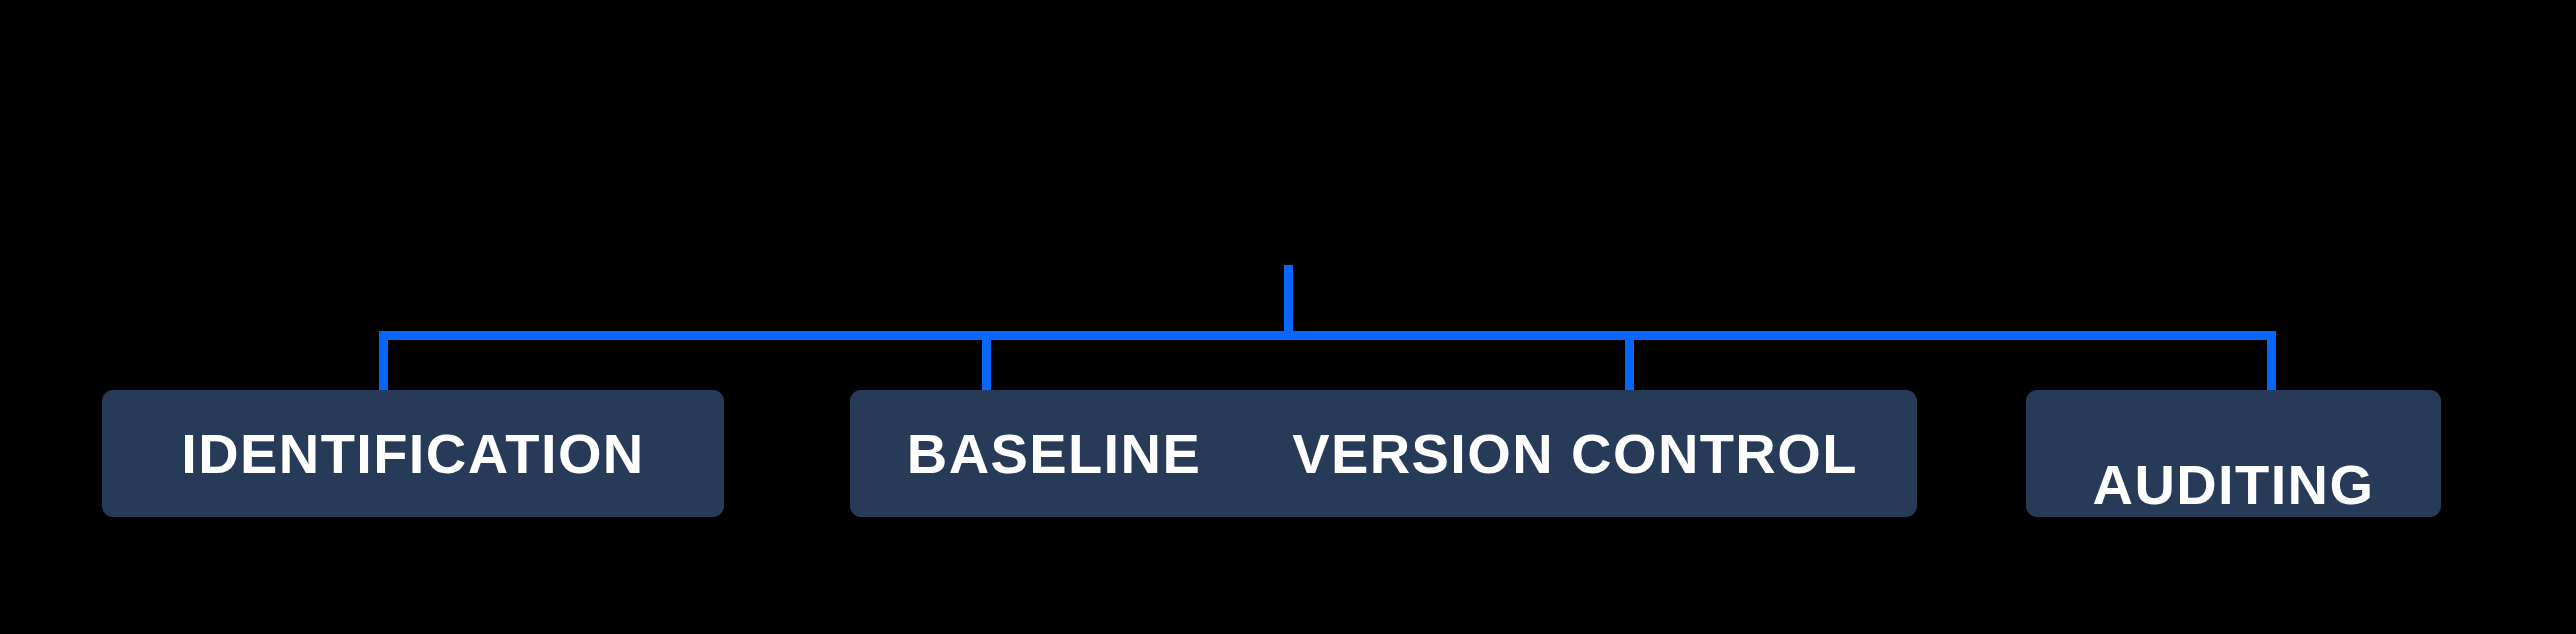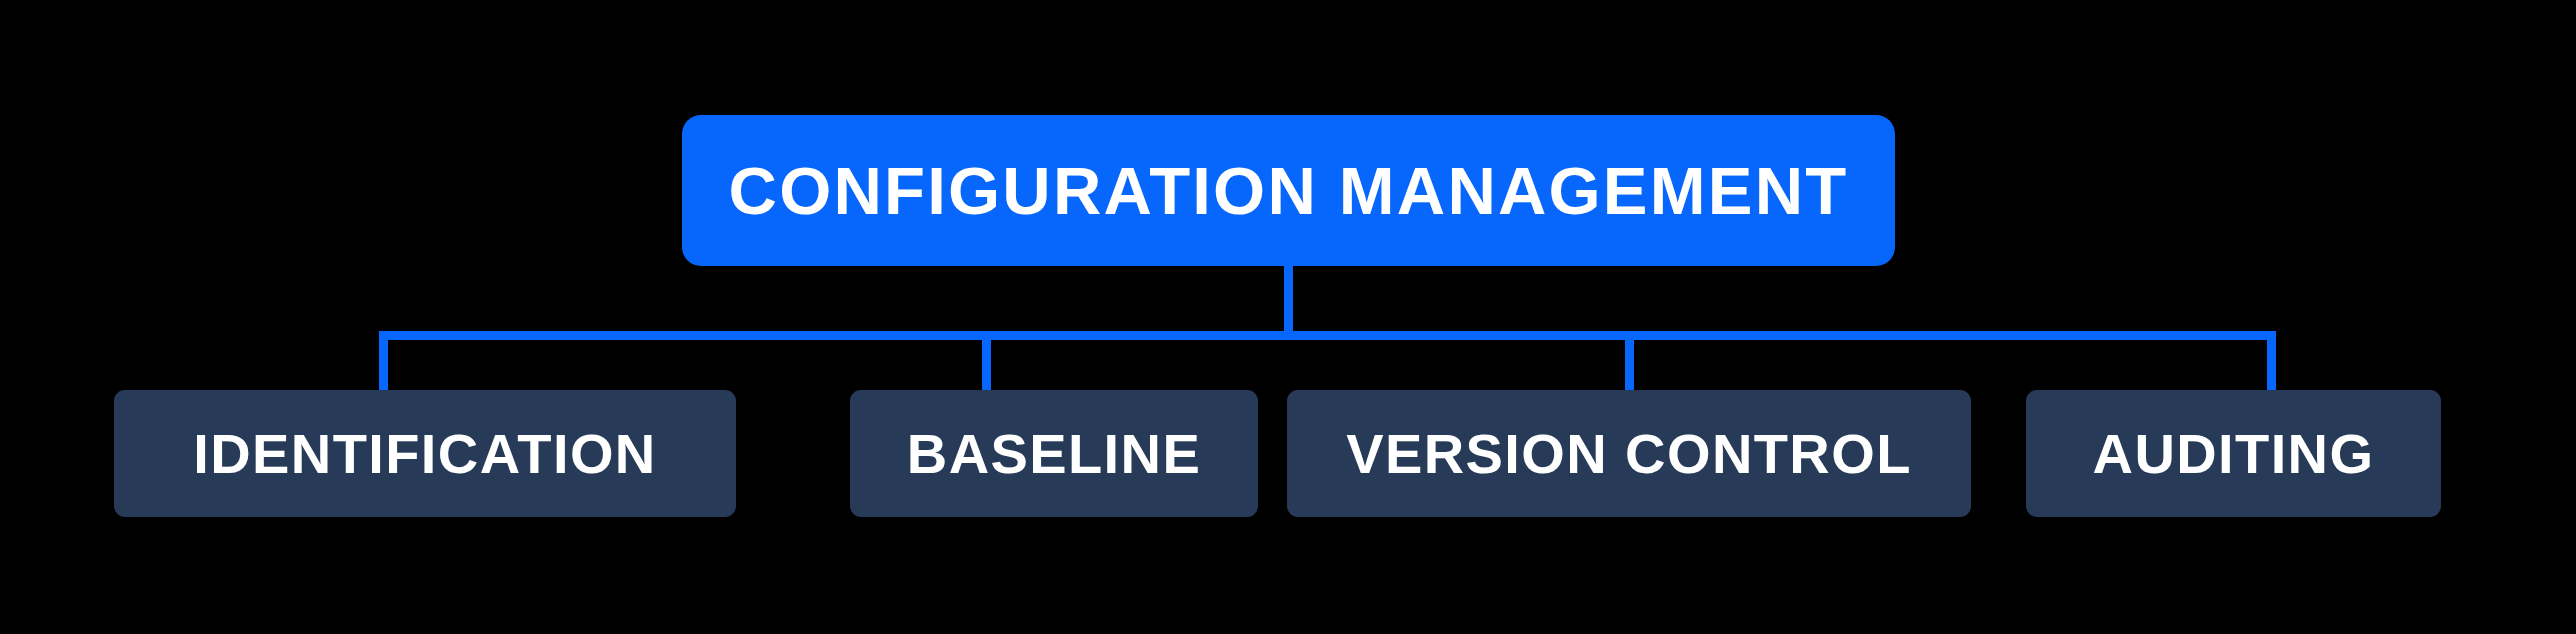--- a/index.html
+++ b/index.html
@@ -36,45 +36,42 @@
     letter-spacing: 2.2px;
   }
   .node-child {
     top: 390px;
     height: 127px;
     border-radius: 11px;
     background: var(--node, #273A58);
     font-size: 56px;
     letter-spacing: 1.4px;
   }
-  .node-child.c0 { left: 114px;  width: 622px; }
+  .node-child.c0 { left: 102px;  width: 622px; }
   .node-child.c1 { left: 830px; width: 408px; margin-left: 20px; }
-  .node-child.c2 { left: 1287px; width: 684px; }
-  .node-child.c3 { left: 2026px; width: 415px; }
+  .node-child.c2 { left: 1233px; width: 684px; }
+  .node-child.c3 { left: 2026px; width: 415px; align-items: flex-end; }
 
   .connector {
     position: absolute;
     background: var(--accent, #0767FC);
   }
   .stem  { left: 1284px; top: 265px; width: 8.7px;   height: 74px; }
   .hbar  { left: 379px;  top: 331px; width: 1897px; height: 8.7px;  }
   .drop  { top: 331px; width: 9.4px; height: 59px; }
   .drop.d0 { left: 379px;  }
   .drop.d1 { left: 982px; }
   .drop.d2 { left: 1625px; }
   .drop.d3 { left: 2267px; }
 </style>
 </head>
 <body>
 
 <div class="canvas">
 
-  <div class="node node-root">
-    <span>CONFIGURATION MANAGEMENT</span>
-  </div>
 
   <div class="connector stem"></div>
   <div class="connector hbar"></div>
   <div class="connector drop d0"></div>
   <div class="connector drop d1"></div>
   <div class="connector drop d2"></div>
   <div class="connector drop d3"></div>
 
   <div class="node node-child c0">
     <span>IDENTIFICATION</span>

